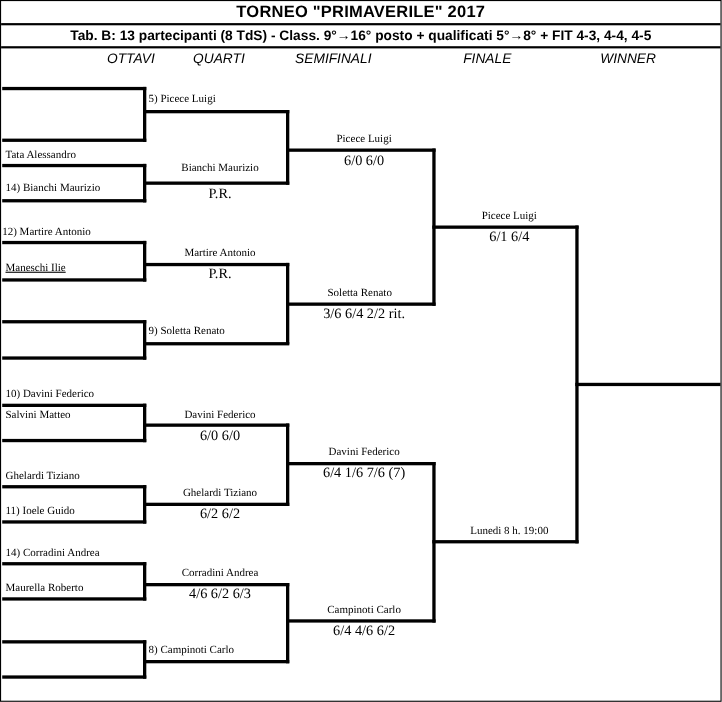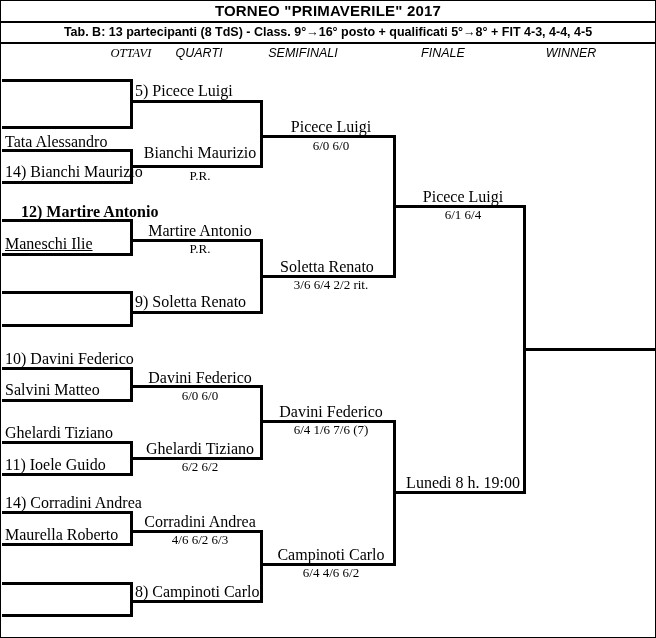--- a/index.html
+++ b/index.html
@@ -53,21 +53,21 @@
     white-space:nowrap;
   }
 
   
   .h{position:absolute;background:#000;height:3px;}
   .v{position:absolute;background:#000;width:3px;}
 
   .nm{
     position:absolute;
     font-family:"Liberation Serif", serif;
-    font-size:16px;
+    font-size:10px;
     line-height:15px;
     white-space:nowrap;
   }
   .nm.c{text-align:center;}
   .sc{
     position:absolute;
     font-family:"Liberation Serif", serif;
     font-size:13px;
     line-height:15px;
     white-space:nowrap;
@@ -78,54 +78,54 @@
 <body>
 
 <div id="sheet">
 
   <div class="title">TORNEO  "PRIMAVERILE"  2017</div>
   <div class="rule" style="top:20px;height:2px;"></div>
   <div class="subtitle">Tab. B: 13 partecipanti (8 TdS) - Class. 9°→16° posto + qualificati 5°→8° + FIT 4-3, 4-4, 4-5</div>
   <div class="rule" style="top:41px;height:2px;"></div>
 
   <div class="colheads">
-    <div class="colhead" style="left:60px;width:140px;font-family:Liberation Serif, serif;">OTTAVI</div>
+    <div class="colhead" style="left:48px;width:140px;">OTTAVI</div>
     <div class="colhead" style="left:128px;width:140px;">QUARTI</div>
     <div class="colhead" style="left:222px;width:160px;">SEMIFINALI</div>
     <div class="colhead" style="left:362px;width:160px;">FINALE</div>
     <div class="colhead" style="left:490px;width:160px;">WINNER</div>
   </div>
 
   <div class="nm" style="left:4px;top:63px;"></div>
   <div class="h" style="left:1px;top:78px;width:131px;"></div>
   <div class="nm" style="left:4px;top:110px;"></div>
   <div class="h" style="left:1px;top:125px;width:131px;"></div>
   <div class="v" style="left:129px;top:78px;height:50px;"></div>
 
   <div class="nm" style="left:4px;top:133px;">Tata Alessandro</div>
   <div class="h" style="left:1px;top:148px;width:131px;"></div>
   <div class="nm" style="left:4px;top:163px;">14) Bianchi Maurizio</div>
   <div class="h" style="left:1px;top:180px;width:131px;"></div>
   <div class="v" style="left:129px;top:148px;height:35px;"></div>
 
-  <div class="nm" style="left:20px;top:203px;font-weight:bold;">12) Martire Antonio</div>
+  <div class="nm" style="left:1px;top:203px;">12) Martire Antonio</div>
   <div class="h" style="left:1px;top:218px;width:131px;"></div>
   <div class="nm" style="left:4px;top:235px;text-decoration:underline;">Maneschi Ilie</div>
   <div class="h" style="left:1px;top:252px;width:131px;"></div>
   <div class="v" style="left:129px;top:218px;height:37px;"></div>
 
   <div class="nm" style="left:4px;top:275px;"></div>
   <div class="h" style="left:1px;top:290px;width:131px;"></div>
   <div class="nm" style="left:4px;top:308px;"></div>
   <div class="h" style="left:1px;top:323px;width:131px;"></div>
   <div class="v" style="left:129px;top:290px;height:36px;"></div>
 
   <div class="nm" style="left:4px;top:350px;">10) Davini Federico</div>
   <div class="h" style="left:1px;top:366px;width:131px;"></div>
-  <div class="nm" style="left:4px;top:381px;">Salvini Matteo</div>
+  <div class="nm" style="left:4px;top:369px;">Salvini Matteo</div>
   <div class="h" style="left:1px;top:398px;width:131px;"></div>
   <div class="v" style="left:129px;top:366px;height:35px;"></div>
 
   <div class="nm" style="left:4px;top:424px;">Ghelardi Tiziano</div>
   <div class="h" style="left:1px;top:440px;width:131px;"></div>
   <div class="nm" style="left:4px;top:456px;">11) Ioele Guido</div>
   <div class="h" style="left:1px;top:472px;width:131px;"></div>
   <div class="v" style="left:129px;top:440px;height:35px;"></div>
 
   <div class="nm" style="left:4px;top:494px;">14) Corradini Andrea</div>

